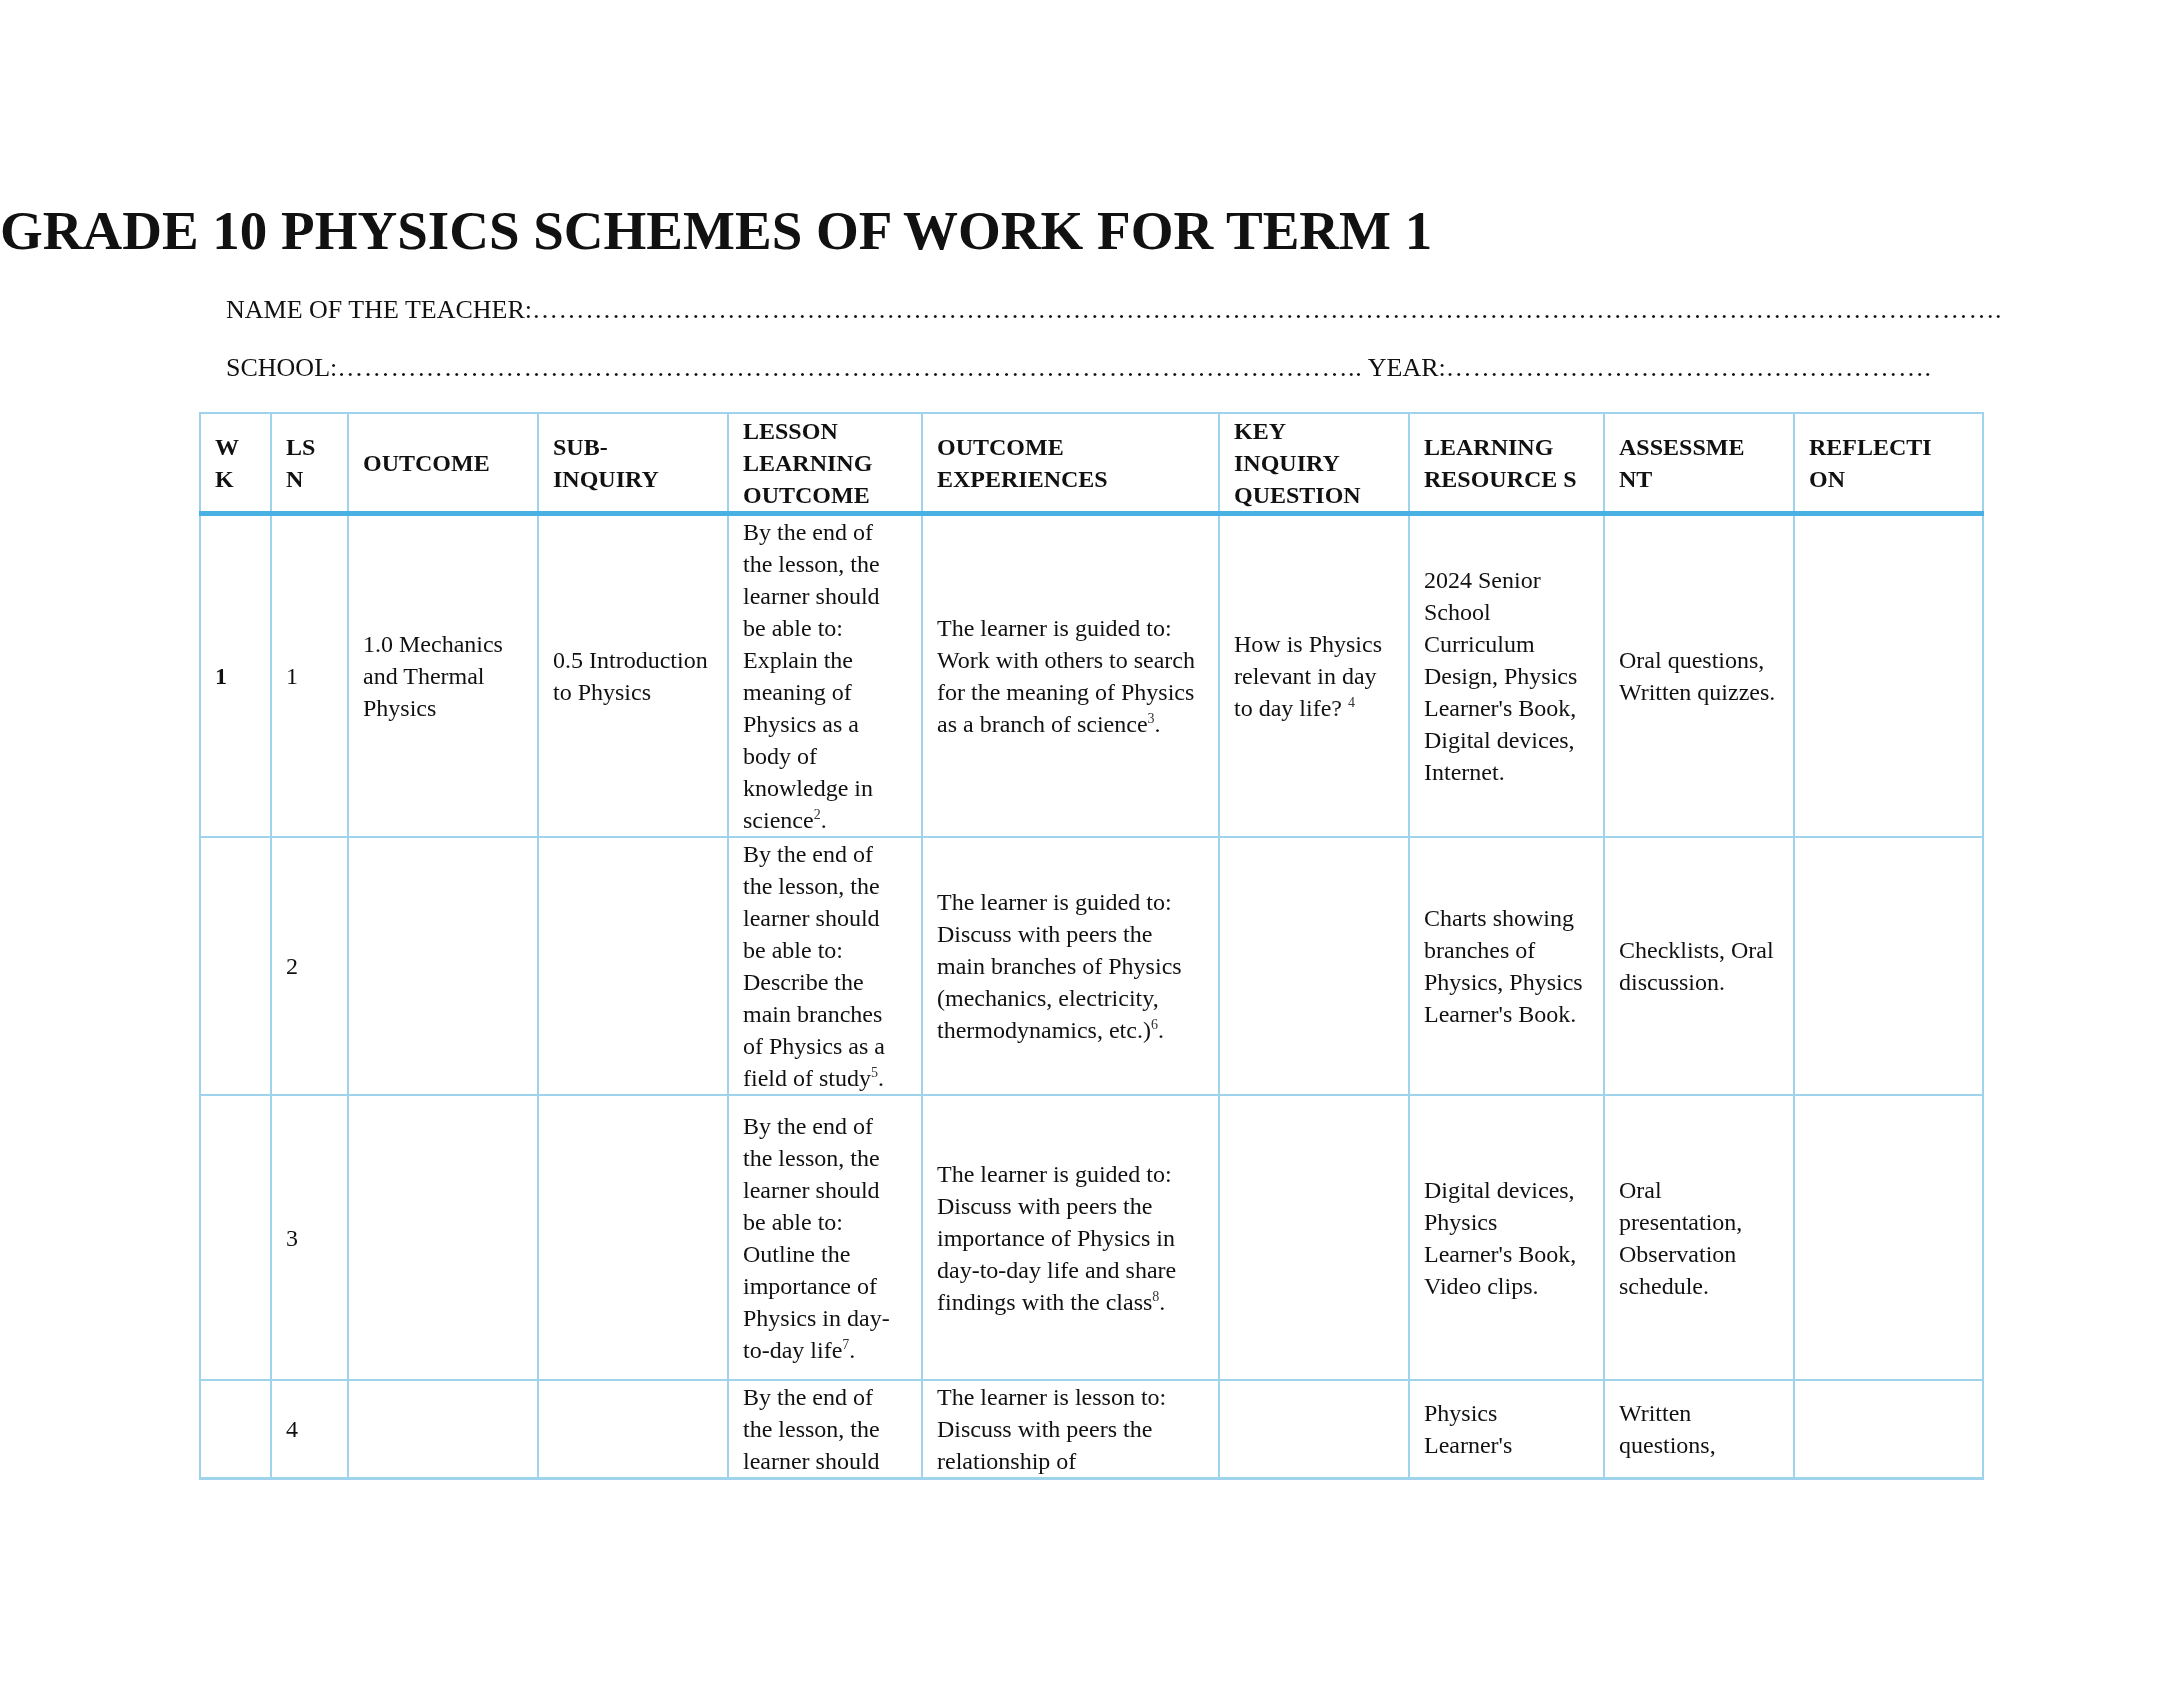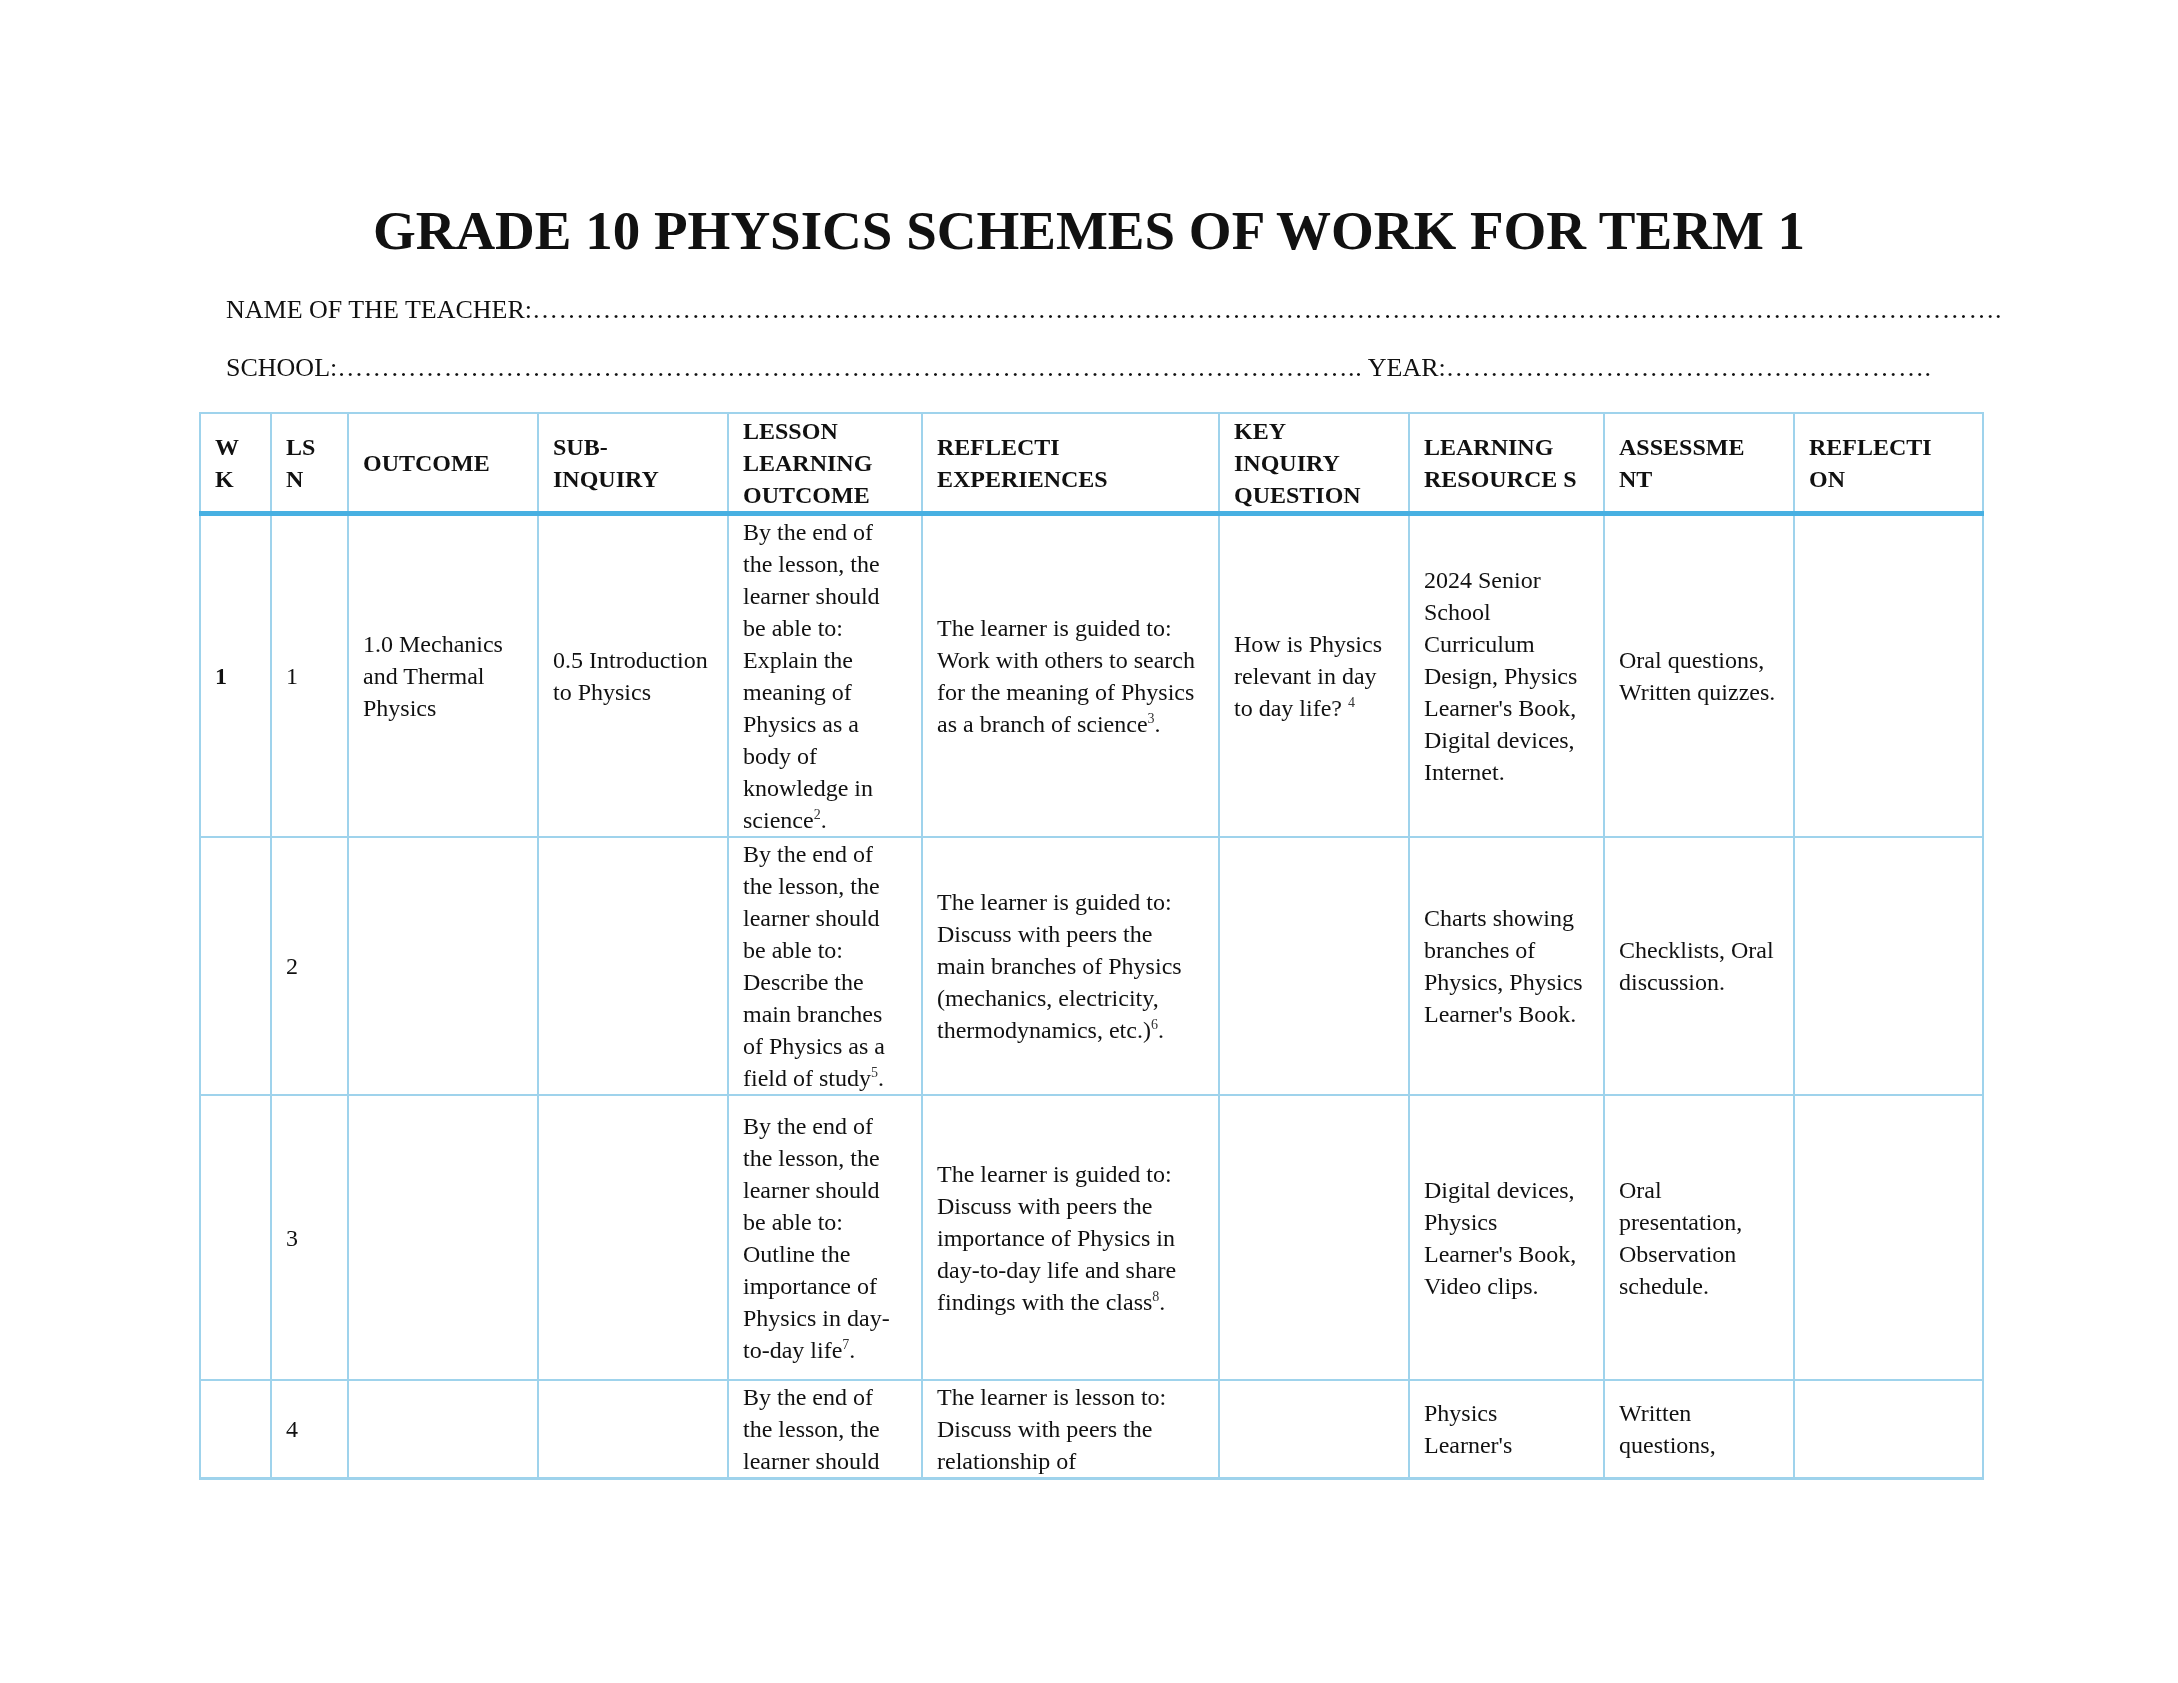--- a/index.html
+++ b/index.html
@@ -2,21 +2,21 @@
 <html><head>
   <meta charset="utf-8">
   <style>
     html, body { margin: 0; padding: 0; background: #ffffff; }
     body {
       width: 2178px; height: 1683px; position: relative; overflow: hidden;
       font-family: "Liberation Serif", "DejaVu Serif", serif; color: #111;
     }
     .page-title {
       position: absolute; left: 0; width: 2178px; top: 196px;
-      text-align: center; font-weight: bold; font-size: 55px; letter-spacing: 0px;
+      text-align: left; font-weight: bold; font-size: 55px; letter-spacing: 0px;
       line-height: 69px; margin: 0;
     }
     .field-line {
       position: absolute; left: 199px; font-size: 26px; line-height: 32px; white-space: nowrap; margin-left: 27px;
     }
     .teacher-line { top: 294px; }
     .school-line { top: 352px; }
     .dots { letter-spacing: 0.6px; }
     table.scheme {
       position: absolute; left: 199px; top: 412px; width: 1784px;
@@ -66,21 +66,21 @@
     <col style="width:190px">
     <col style="width:189px">
   </colgroup>
   <thead>
     <tr>
       <th>W K</th>
       <th>LS N</th>
       <th>OUTCOME</th>
       <th>SUB- INQUIRY</th>
       <th>LESSON LEARNING OUTCOME</th>
-      <th>REFLECTI EXPERIENCES</th>
+      <th>OUTCOME EXPERIENCES</th>
       <th>KEY INQUIRY QUESTION</th>
       <th>LEARNING RESOURCE S</th>
       <th>ASSESSME NT</th>
       <th>REFLECTI ON</th>
     </tr>
   </thead>
   <tbody>
     <tr class="r1">
       <td class="wk">1</td>
       <td>1</td>

